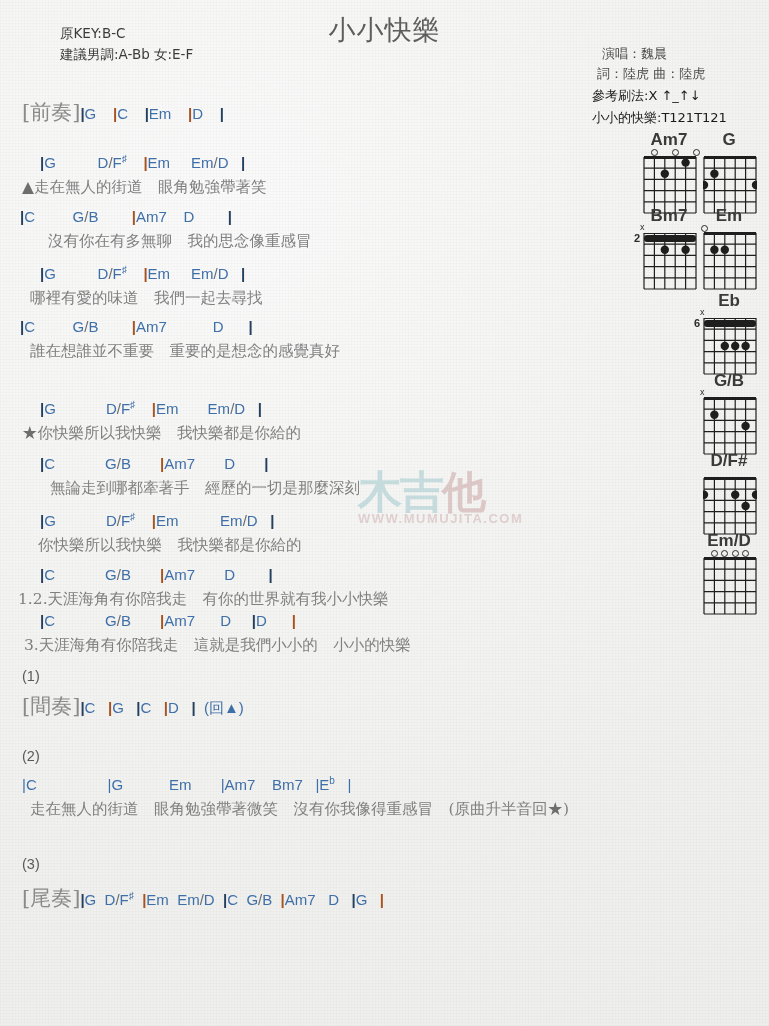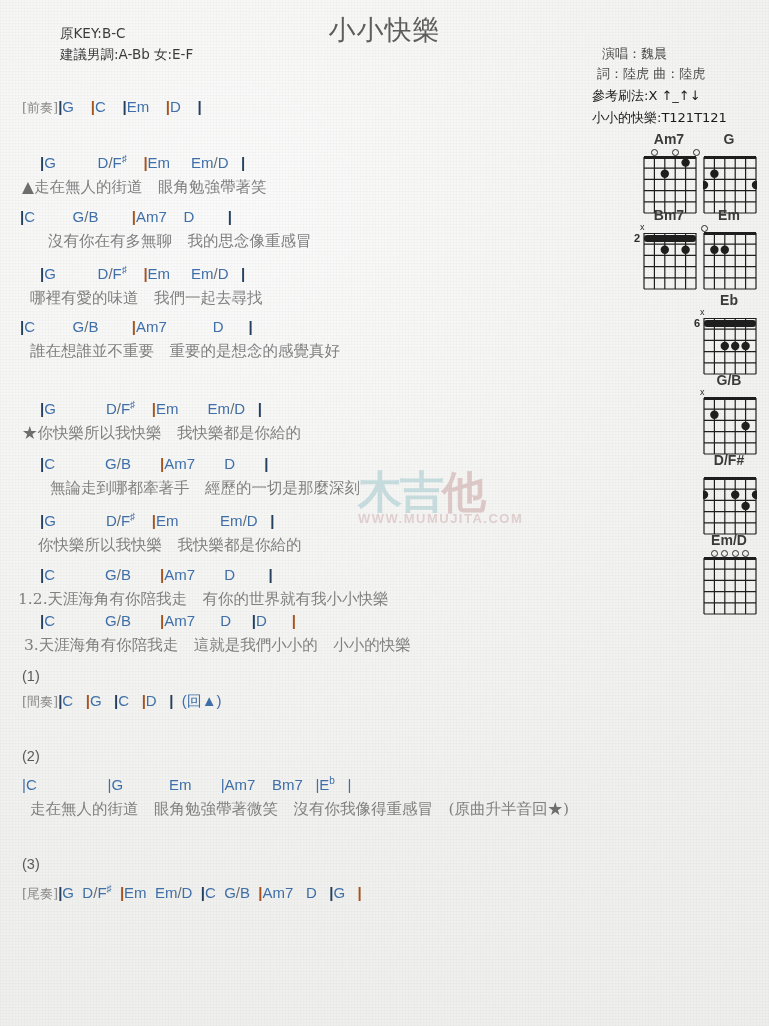--- a/index.html
+++ b/index.html
@@ -64,21 +64,21 @@
 
   .lyricline {
     font-size: 15.5px;
     color: #808080;
     font-family: "DejaVu Serif", "Liberation Serif", serif;
     white-space: pre;
   }
   .lyricline .mark { color: #6e6e6e; }
 
   .sectag {
-    font-size: 13px;
+    font-size: 21px;
     color: #8a8a8a;
     font-family: "DejaVu Serif", "Liberation Serif", serif;
     white-space: pre;
   }
   .grouplabel {
     font-size: 14.5px;
     color: #5a5a5a;
     font-family: "Liberation Sans", sans-serif;
   }
 
@@ -102,21 +102,21 @@
     font-weight: bold;
     letter-spacing: 1.5px;
     color: #c9a5a5;
     margin-top: -3px;
   }
 
   
   .chordbox { position: absolute; width: 58px; }
   .chordbox .cname {
     text-align: center;
-    font-size: 14px;
+    font-size: 17px;
     font-weight: bold;
     color: #3a3a3a;
     font-family: "Liberation Sans", sans-serif;
     height: 15px;
     line-height: 15px;
   }
   .diagram { position: relative; width: 52px; height: 56px; margin: 0 auto; }
   .diagram .grid { position: absolute; left: 0; top: 0; }
   .openmarks { position: relative; height: 9px; width: 52px; margin: 0 auto; }
   .openmarks .o {

